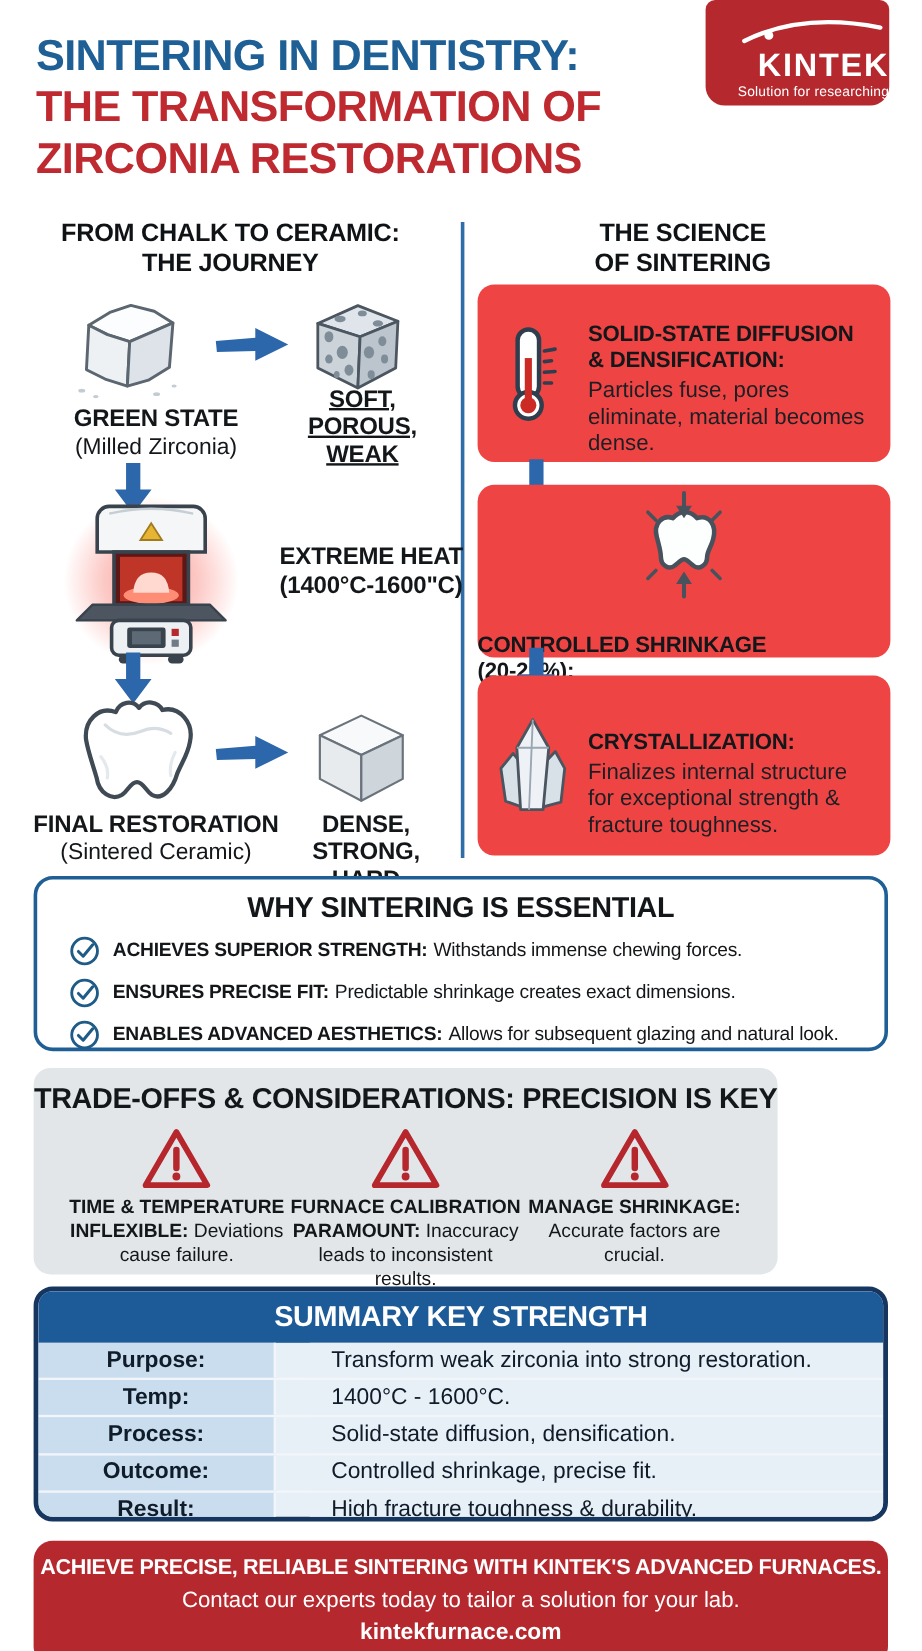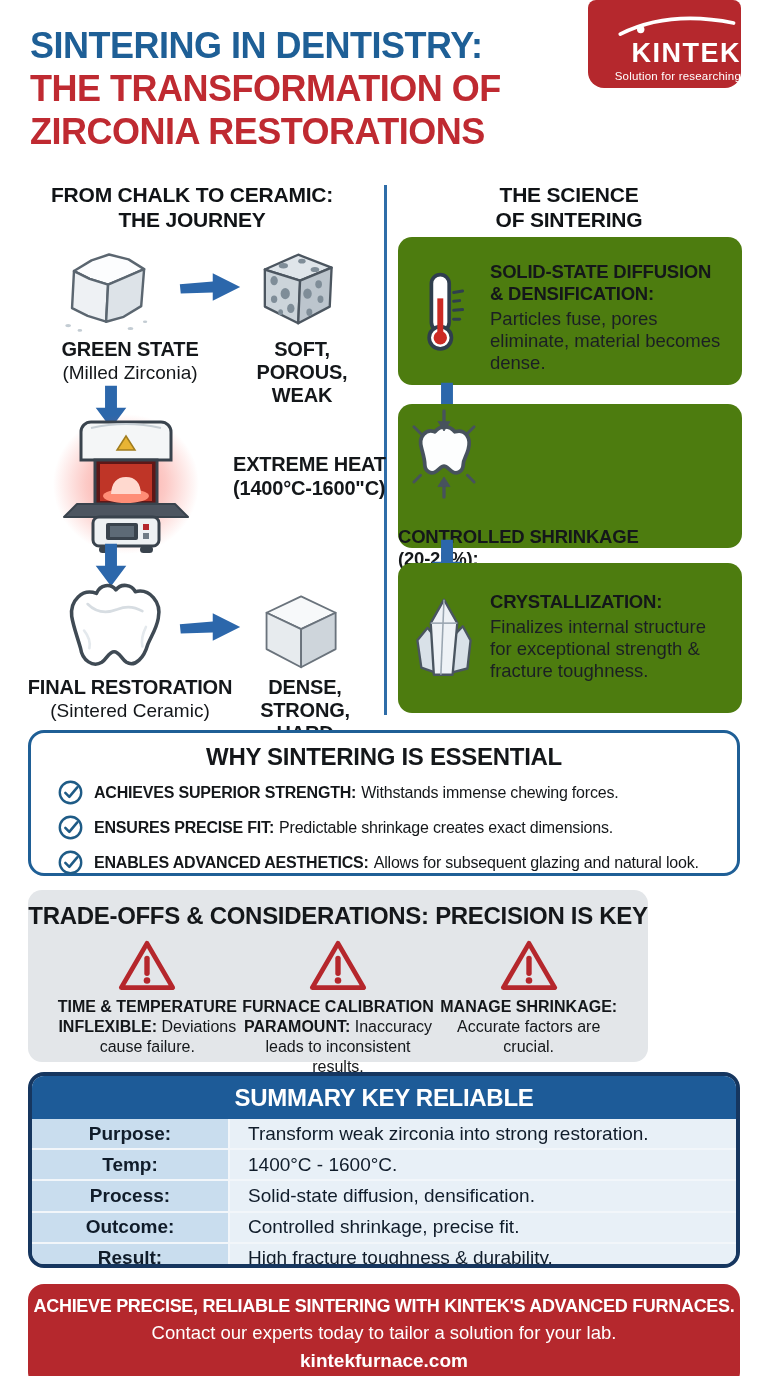--- a/index.html
+++ b/index.html
@@ -22,21 +22,21 @@
 
   
   .jlabel{text-align:center;line-height:23px;color:#14171a;}
   .jl1{font-weight:800;font-size:20px;letter-spacing:-0.2px;}
   .jl2{font-weight:400;font-size:19px;}
   .jl2b{font-weight:800;font-size:20px;letter-spacing:-0.2px;}
   .heat{Text-align:left;line-height:24px;}
   .heat .jl1,.heat .jl2b{display:block;text-align:left;}
 
   
-  .card{background:#4d7c0f;border-radius:14px;display:flex;}
+  .card{background:#ef4444;border-radius:14px;display:flex;align-items:center;}
   .card-icon{width:92px;flex:0 0 92px;display:flex;align-items:center;justify-content:center;}
   .card-text{flex:1;padding-right:10px;}
   .card-title{font-weight:800;font-size:18.5px;line-height:22px;letter-spacing:-0.2px;color:#14171a;}
   .card-body{font-weight:400;font-size:18.5px;line-height:22px;color:#1b1f24;margin-top:3px;}
 
   
   .why{left:28px;top:730px;width:712px;height:146px;background:#fff;border:3px solid #1f5f96;border-radius:16px;
        box-sizing:border-box;}
   .why-title{font-size:24px;font-weight:800;text-align:center;margin-top:10px;letter-spacing:-0.3px;}
   .why-item{display:flex;align-items:center;margin:8px 12px 0 26px;font-size:16px;letter-spacing:-0.2px;white-space:nowrap;}
@@ -51,21 +51,21 @@
   .trade-col.wide{width:245px;}
   .tri{width:60px;height:55px;margin:2px auto 4px auto;display:block;}
   .trade-text{font-size:16px;line-height:20px;color:#14171a;}
   .trade-text b{font-weight:800;}
 
   
   .summary{left:28px;top:1072px;width:712px;height:196px;border:4px solid #16365f;border-radius:16px;
            box-sizing:border-box;overflow:hidden;background:#e8f0f7;}
   .sum-head{height:43px;background:#1d5b98;color:#fff;font-size:24px;font-weight:800;text-align:center;
             line-height:43px;letter-spacing:-0.3px;}
-  .sum-row{display:flex;height:29.2px;border-top:2px solid #f2f6fa;}
+  .sum-row{display:flex;height:29.2px;border-top:2px solid #f2f6fa;gap:28px;}
   .sum-label{flex:0 0 196px;background:#c9ddee;font-weight:700;font-size:19px;display:flex;align-items:center;
              justify-content:center;color:#101c2a;border-right:2px solid #f2f6fa;}
   .sum-value{flex:1;background:#e8f0f7;font-size:19px;display:flex;align-items:center;padding-left:18px;color:#101c2a;}
 
   
   .footer{left:28px;top:1284px;width:712px;height:104px;background:#b5282d;border-radius:16px;color:#fff;
           text-align:center;box-sizing:border-box;padding-top:12px;}
   .f1{font-size:18px;font-weight:800;letter-spacing:-0.3px;}
   .f2{font-size:18.5px;font-weight:400;margin-top:5px;}
   .f3{font-size:19px;font-weight:800;margin-top:6px;}
@@ -137,21 +137,21 @@
         <ellipse cx="74" cy="50" rx="3.6" ry="4.4"></ellipse>
       <ellipse cx="76" cy="66" rx="3.2" ry="4"></ellipse>
         <ellipse cx="64" cy="80" rx="3.2" ry="4"></ellipse>
     </g>
   </svg>
 
   <div class="abs jlabel" style="left:20px;top:338px;width:220px;">
     <div class="jl1">GREEN STATE</div>
     <div class="jl2">(Milled Zirconia)</div>
   </div>
-  <div class="abs jlabel" style="left:232px;top:338px;width:140px;">
+  <div class="abs jlabel" style="left:232px;top:322px;width:140px;text-decoration:underline;">
     <div class="jl2b">SOFT, POROUS,</div>
     <div class="jl2b">WEAK</div>
   </div>
 
   <svg class="abs" style="left:94px;top:384px;" width="34" height="46" viewBox="0 0 40 54">
     <path d="M13,2 h14 v26 h11 L20,52 2,28 h11 Z" fill="#2c67ab"></path>
   </svg>
 
   <svg class="abs" style="left:50px;top:406px;" width="152" height="150" viewBox="0 0 150 150">
     <defs>
@@ -348,21 +348,21 @@
           <path d="M50,9 L93,83 L7,83 Z" fill="none" stroke="#b5272c" stroke-width="8" stroke-linejoin="round"></path>
           <line x1="50" y1="34" x2="50" y2="59" stroke="#b5272c" stroke-width="9" stroke-linecap="round"></line>
           <circle cx="50" cy="71" r="5.5" fill="#b5272c"></circle>
         </svg>
         <div class="trade-text"><b>MANAGE SHRINKAGE:</b> <span>Accurate factors are crucial.</span></div>
       </div>
     </div>
   </div>
 
   <div class="abs summary">
-    <div class="sum-head">SUMMARY KEY RELIABLE</div>
+    <div class="sum-head">SUMMARY KEY STRENGTH</div>
     <div class="sum-row" style="border-top:none;">
       <div class="sum-label">Purpose:</div>
       <div class="sum-value">Transform weak zirconia into strong restoration.</div>
     </div>
     <div class="sum-row">
       <div class="sum-label">Temp:</div>
       <div class="sum-value">1400°C - 1600°C.</div>
     </div>
     <div class="sum-row">
       <div class="sum-label">Process:</div>

